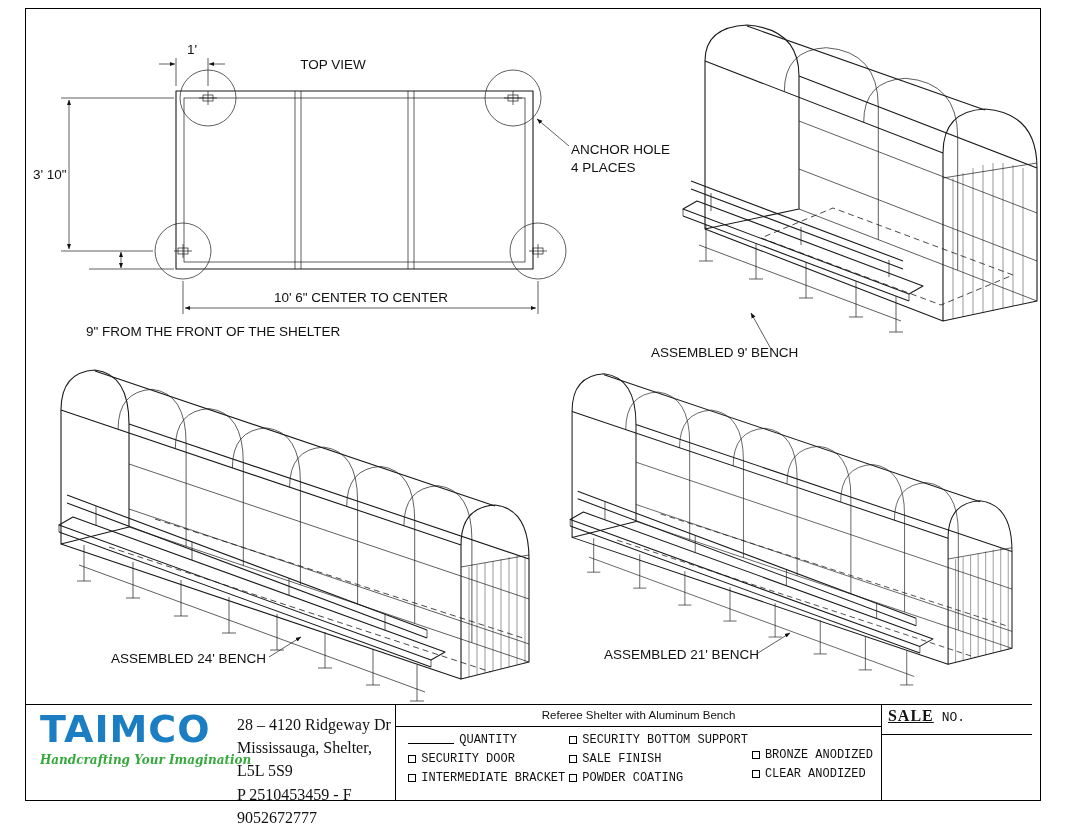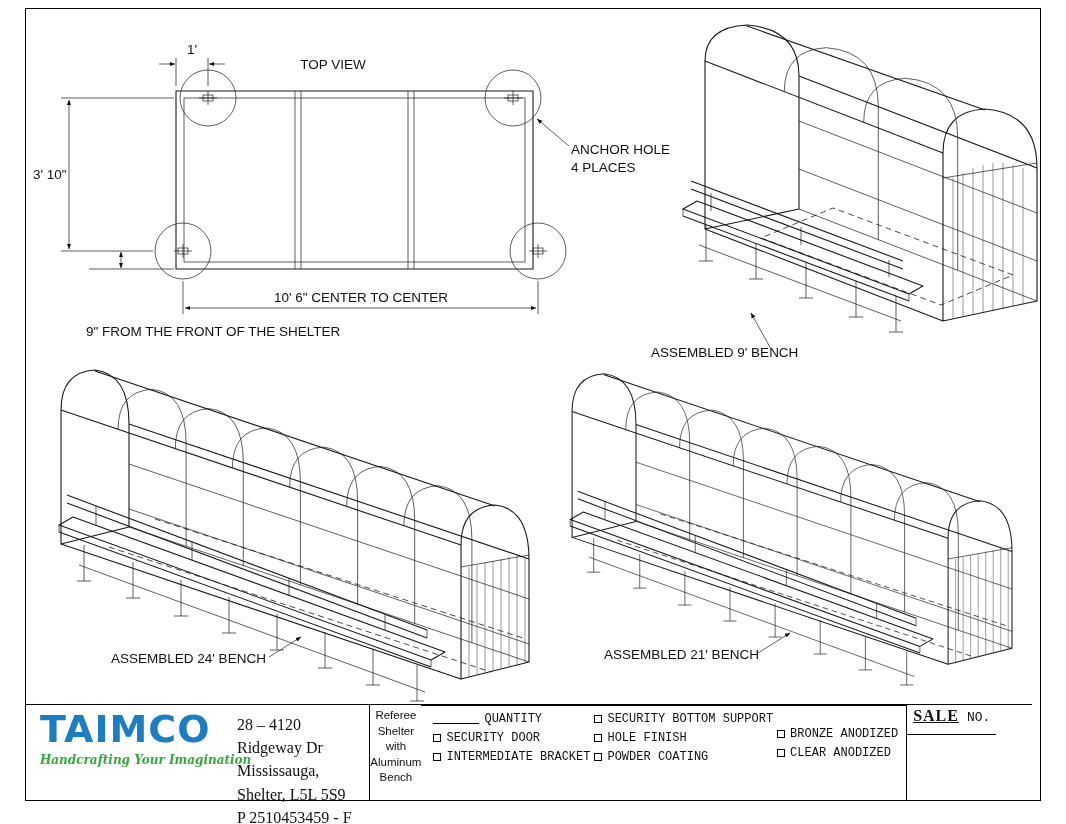--- a/index.html
+++ b/index.html
@@ -13,29 +13,29 @@
   .thin { fill:none; stroke:var(--ink); stroke-width:0.7; }
   .dash { fill:none; stroke:var(--ink); stroke-width:0.8; stroke-dasharray:6 4; }
   .hatch line { stroke:var(--ink); stroke-width:0.45; }
   svg text { font-family:"Liberation Sans",sans-serif; font-size:13.5px; fill:#111; }
   
   .tb { position:absolute; left:0; right:8px; bottom:0; height:96px; border-top:1.6px solid #000; background:#fff; display:flex; }
   .tb-logo { width:205px; padding:5px 8px 0 14px; }
   .logo-text { font-family:"DejaVu Sans",sans-serif; font-weight:bold; font-size:38px; line-height:1.05; letter-spacing:1px; color:var(--blue); }
   .logo-tagline { font-family:"DejaVu Serif",serif; font-style:italic; font-weight:bold; font-size:12px; color:var(--green); margin-top:3px; white-space:nowrap; }
   .tb-addr { width:195px; padding:8px 4px 0 6px; font-size:16px; line-height:1.45;font-family:Liberation Serif, serif; }
-  .tb-center { flex:1; border-left:1.2px solid #000; border-right:1.2px solid #000; display:flex; flex-direction:row; }
+  .tb-center { flex:1; border-left:1.2px solid #000; border-right:1.2px solid #000; display:flex; flex-direction:column; }
   .tb-title { text-align:center; font-size:11.5px; line-height:1.35; padding:3px 0 2px; }
   .tb-opts { border-top:1.2px solid #000; flex:1; display:flex; padding:6px 8px 2px 12px; gap:4px; font-family:"Liberation Mono",monospace; font-size:12px; }
   .opt-col { display:flex; flex-direction:column; }
   .opt { display:flex; align-items:center; gap:5px; margin-bottom:5px; white-space:nowrap; }
   .cbx { width:8px; height:8px; border:1px solid #000; flex:none; background:#fff; }
   .blank { width:46px; border-bottom:1px solid #000; height:9px; flex:none; }
   .col-offset { margin-top:15px;text-align:right; }
-  .tb-right { width:180px; font-family:"Liberation Mono",monospace; font-size:10px; display:flex; flex-direction:row; }
+  .tb-right { width:180px; font-family:"Liberation Mono",monospace; font-size:10px; display:flex; flex-direction:column; }
   .tb-row { border-bottom:1px solid #000; padding:2px 6px; display:flex; align-items:flex-start; gap:4px; }
   .tb-row.last { border-bottom:none; }
   .r-sale  { height:30px; align-items:baseline; }
   .r-drawn { height:22px; }
   .r-date  { height:22px; }
   .r-sheet { height:22px; align-items:center; }
   .sale-word { font-family:"Liberation Serif",serif; font-weight:bold; font-size:16px; text-decoration:underline; letter-spacing:1px; }
   .sale-no { font-size:13px; padding-left:4px; }
   .uline { display:inline-block; border-bottom:1px solid #000; height:10px; }
   .w28 { width:28px; } .w34 { width:34px; }
@@ -281,21 +281,21 @@
               <span>INTERMEDIATE BRACKET</span>
             </div>
           </div>
           <div class="opt-col">
             <div class="opt">
               <span class="cbx"></span>
               <span>SECURITY BOTTOM SUPPORT</span>
             </div>
             <div class="opt">
               <span class="cbx"></span>
-              <span>HOLE FINISH</span>
+              <span>SALE FINISH</span>
             </div>
             <div class="opt">
               <span class="cbx"></span>
               <span>POWDER COATING</span>
             </div>
           </div>
           <div class="opt-col col-offset">
             <div class="opt">
               <span class="cbx"></span>
               <span>BRONZE ANODIZED</span>

